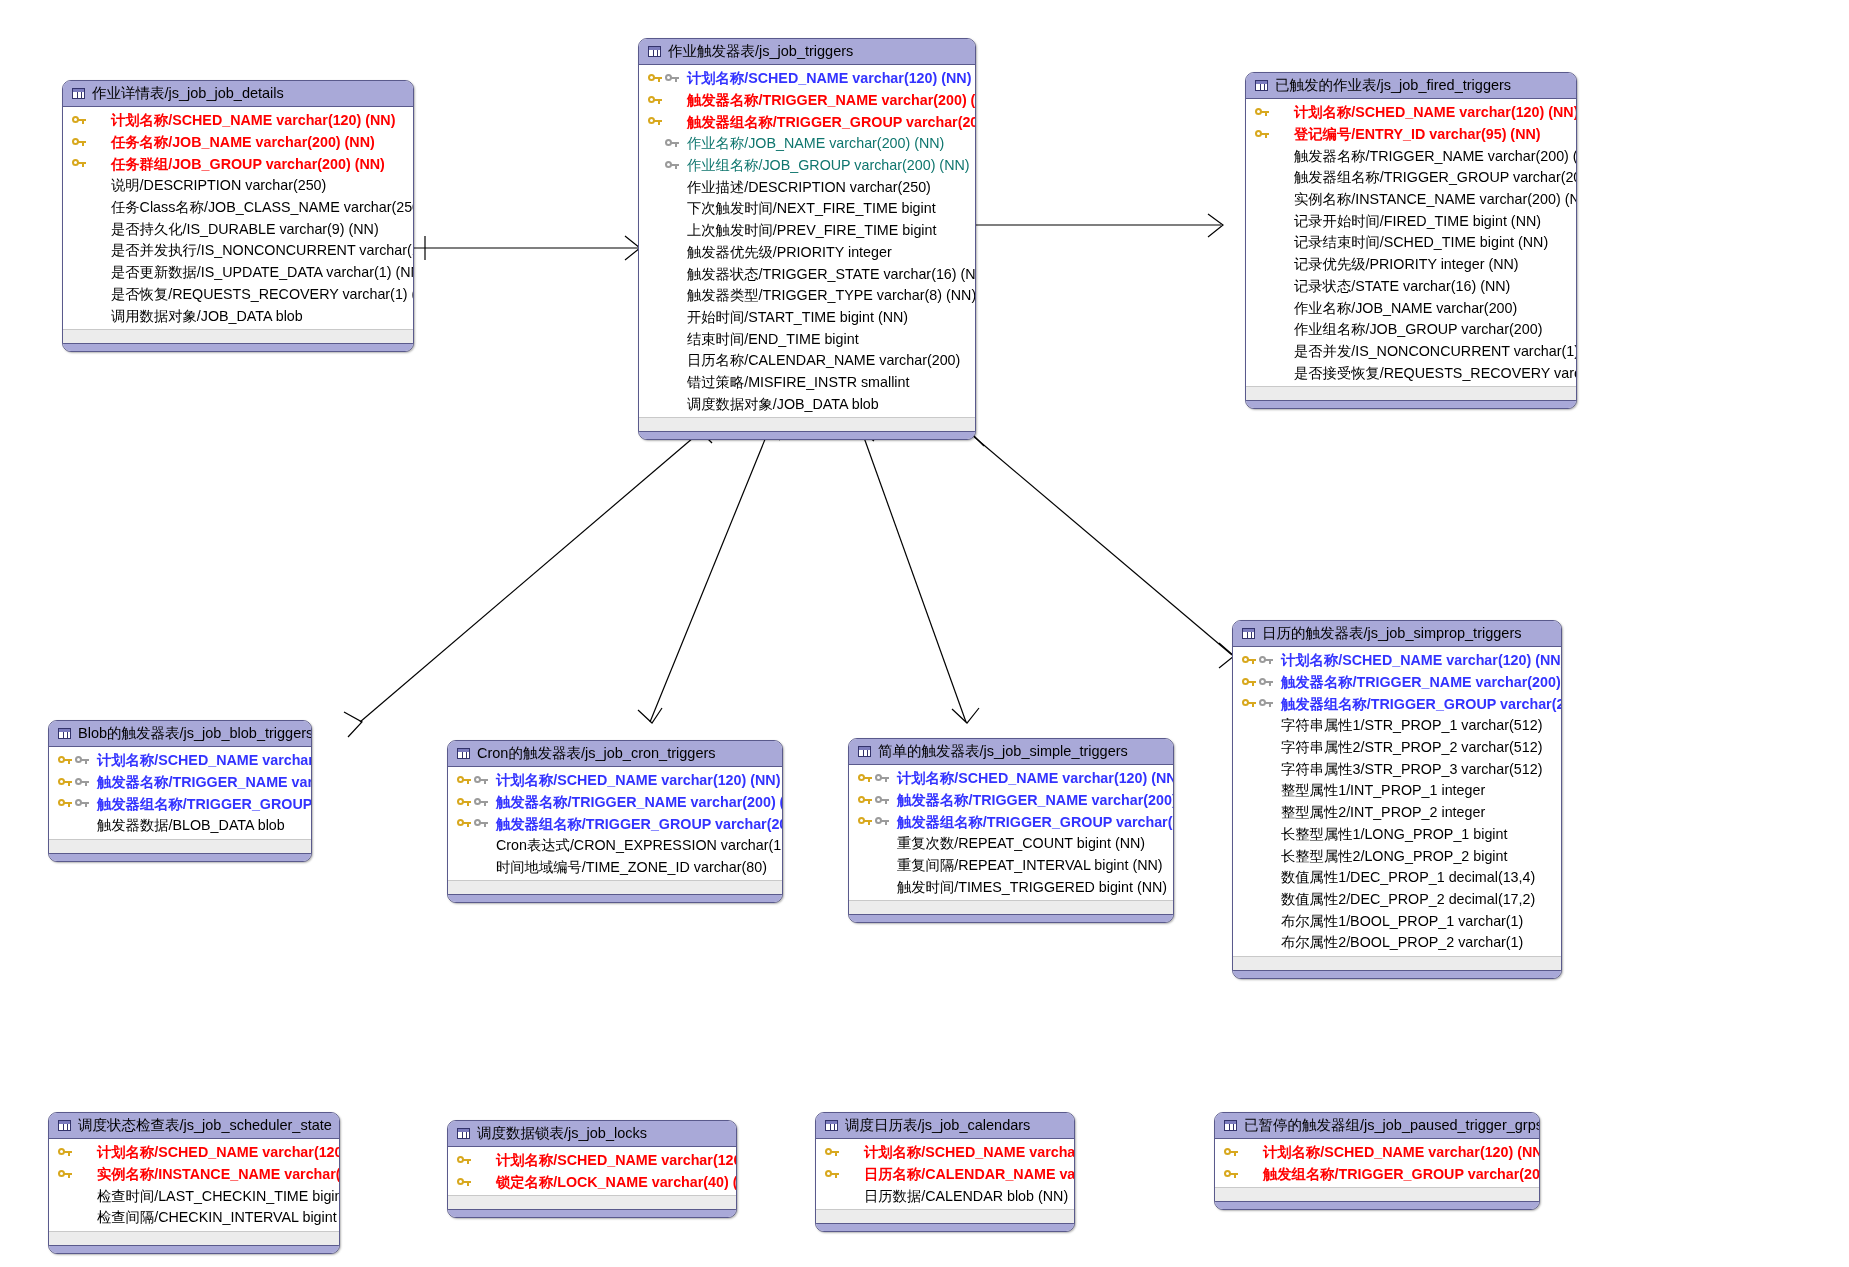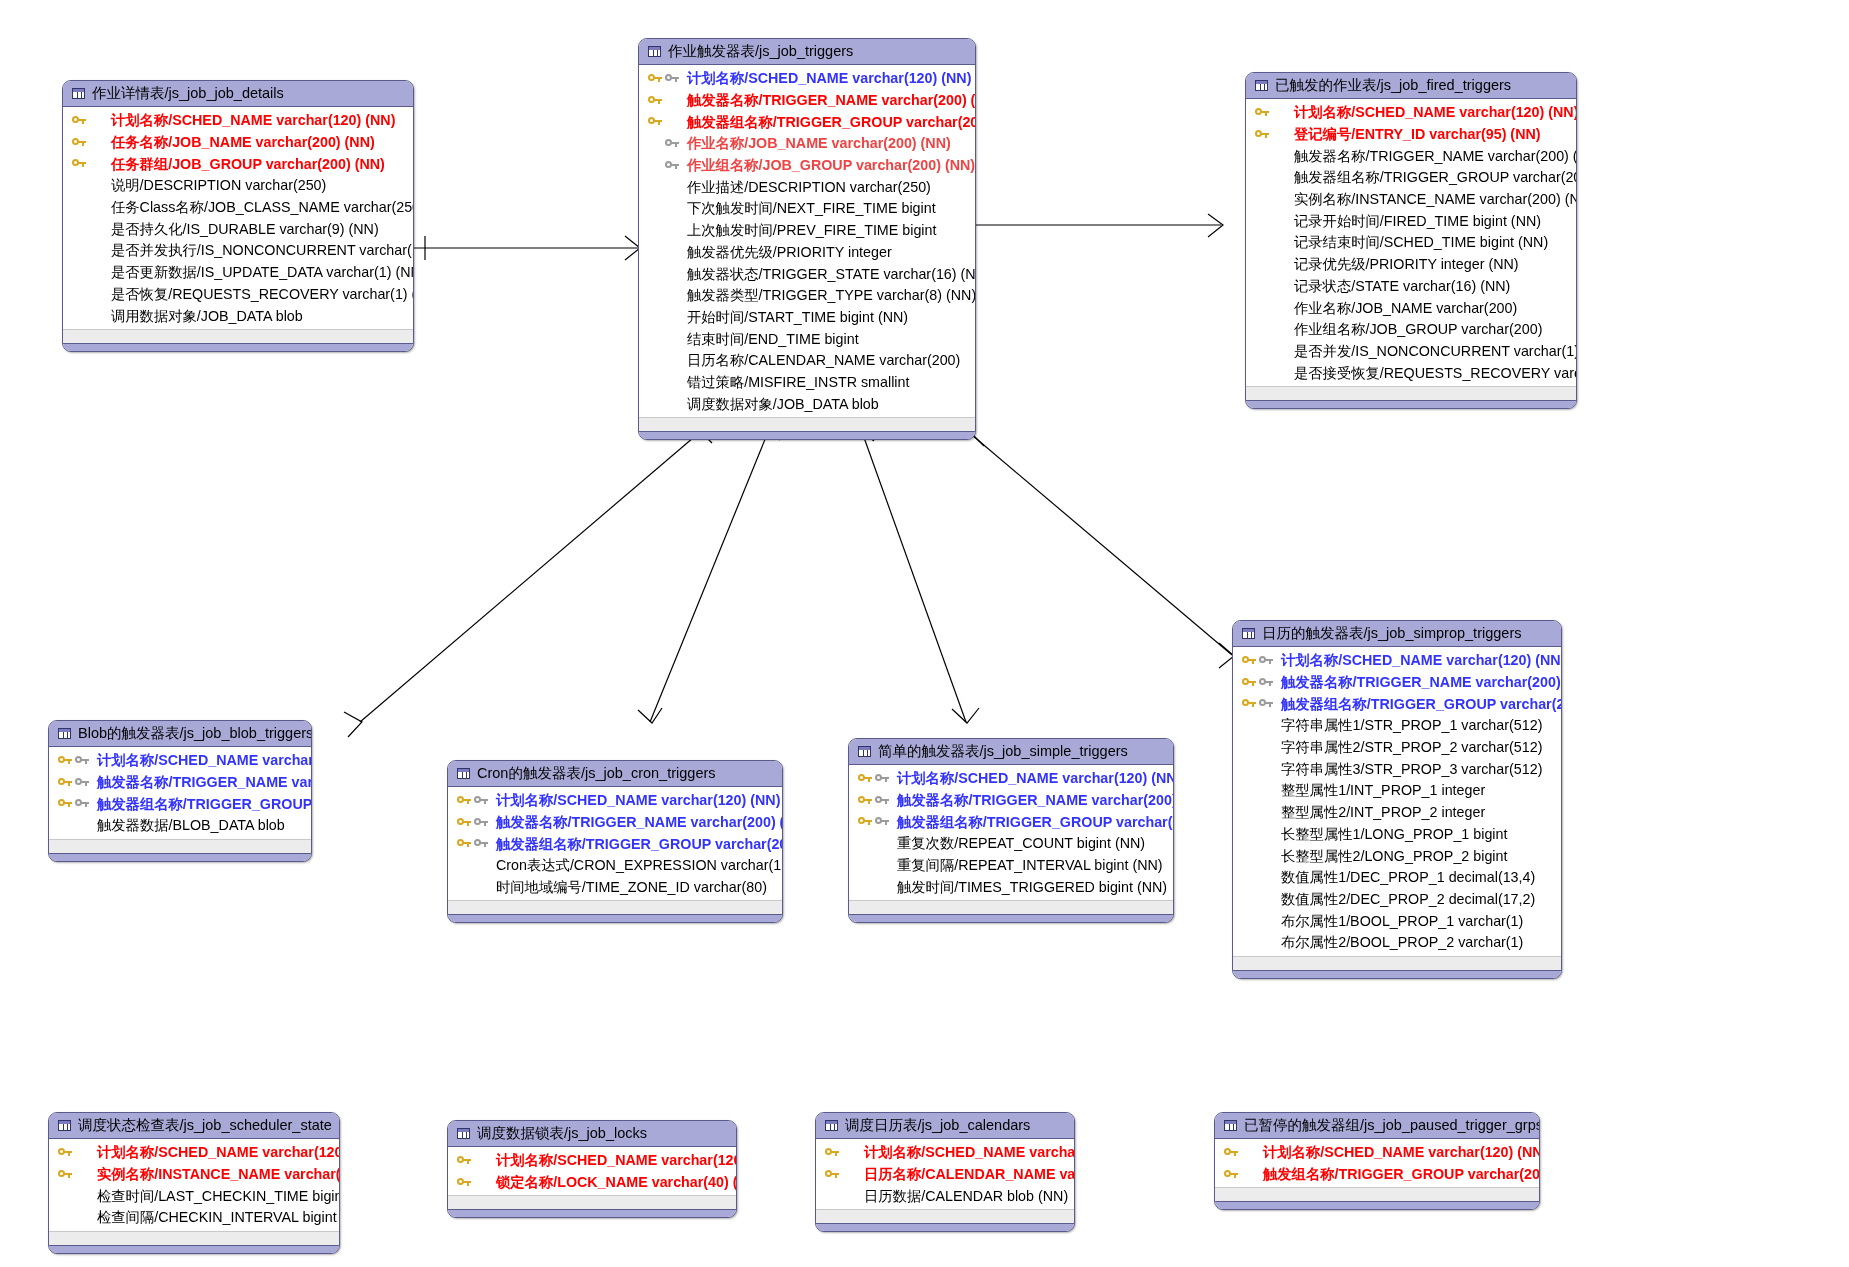--- a/index.html
+++ b/index.html
@@ -100,21 +100,21 @@
   .keyslot {
     flex: 0 0 auto;
     width: 17px;
     height: 16px;
     display: inline-block;
     position: relative;
   }
   .attr-text { padding-left: 6px; }
   .c-red    { color: #ff0000; font-weight: bold; }
   .c-blue   { color: #3333ff; font-weight: bold; }
-  .c-green  { color: #ef4444; font-weight: bold; }
+  .c-green  { color: #0f766e; font-weight: normal; }
   .c-black  { color: #000000; font-weight: normal; }
 
   
   .key {
     position: absolute;
     left: 1px;
     top: 2px;
     width: 14px;
     height: 12px;
   }
@@ -642,21 +642,21 @@
         </div>
         <div class="attr">
           <span class="keyslot"></span>
           <span class="keyslot"></span>
           <span class="attr-text c-black">触发器数据/BLOB_DATA blob</span>
         </div>
       </div>
       <div class="entity-footer"></div>
       <div class="entity-grip"></div>
     </div>
-    <div class="entity" style="left: 447px; top: 760px; width: 336px; text-align: center;">
+    <div class="entity" style="left: 447px; top: 740px; width: 336px; text-align: center;">
       <div class="entity-header">
         <span class="table-icon"></span>
         <span>Cron的触发器表/js_job_cron_triggers</span>
       </div>
       <div class="entity-body">
         <div class="attr">
           <span class="keyslot">
             <span class="key">
               <span class="bow"></span>
               <span class="shaft"></span>

